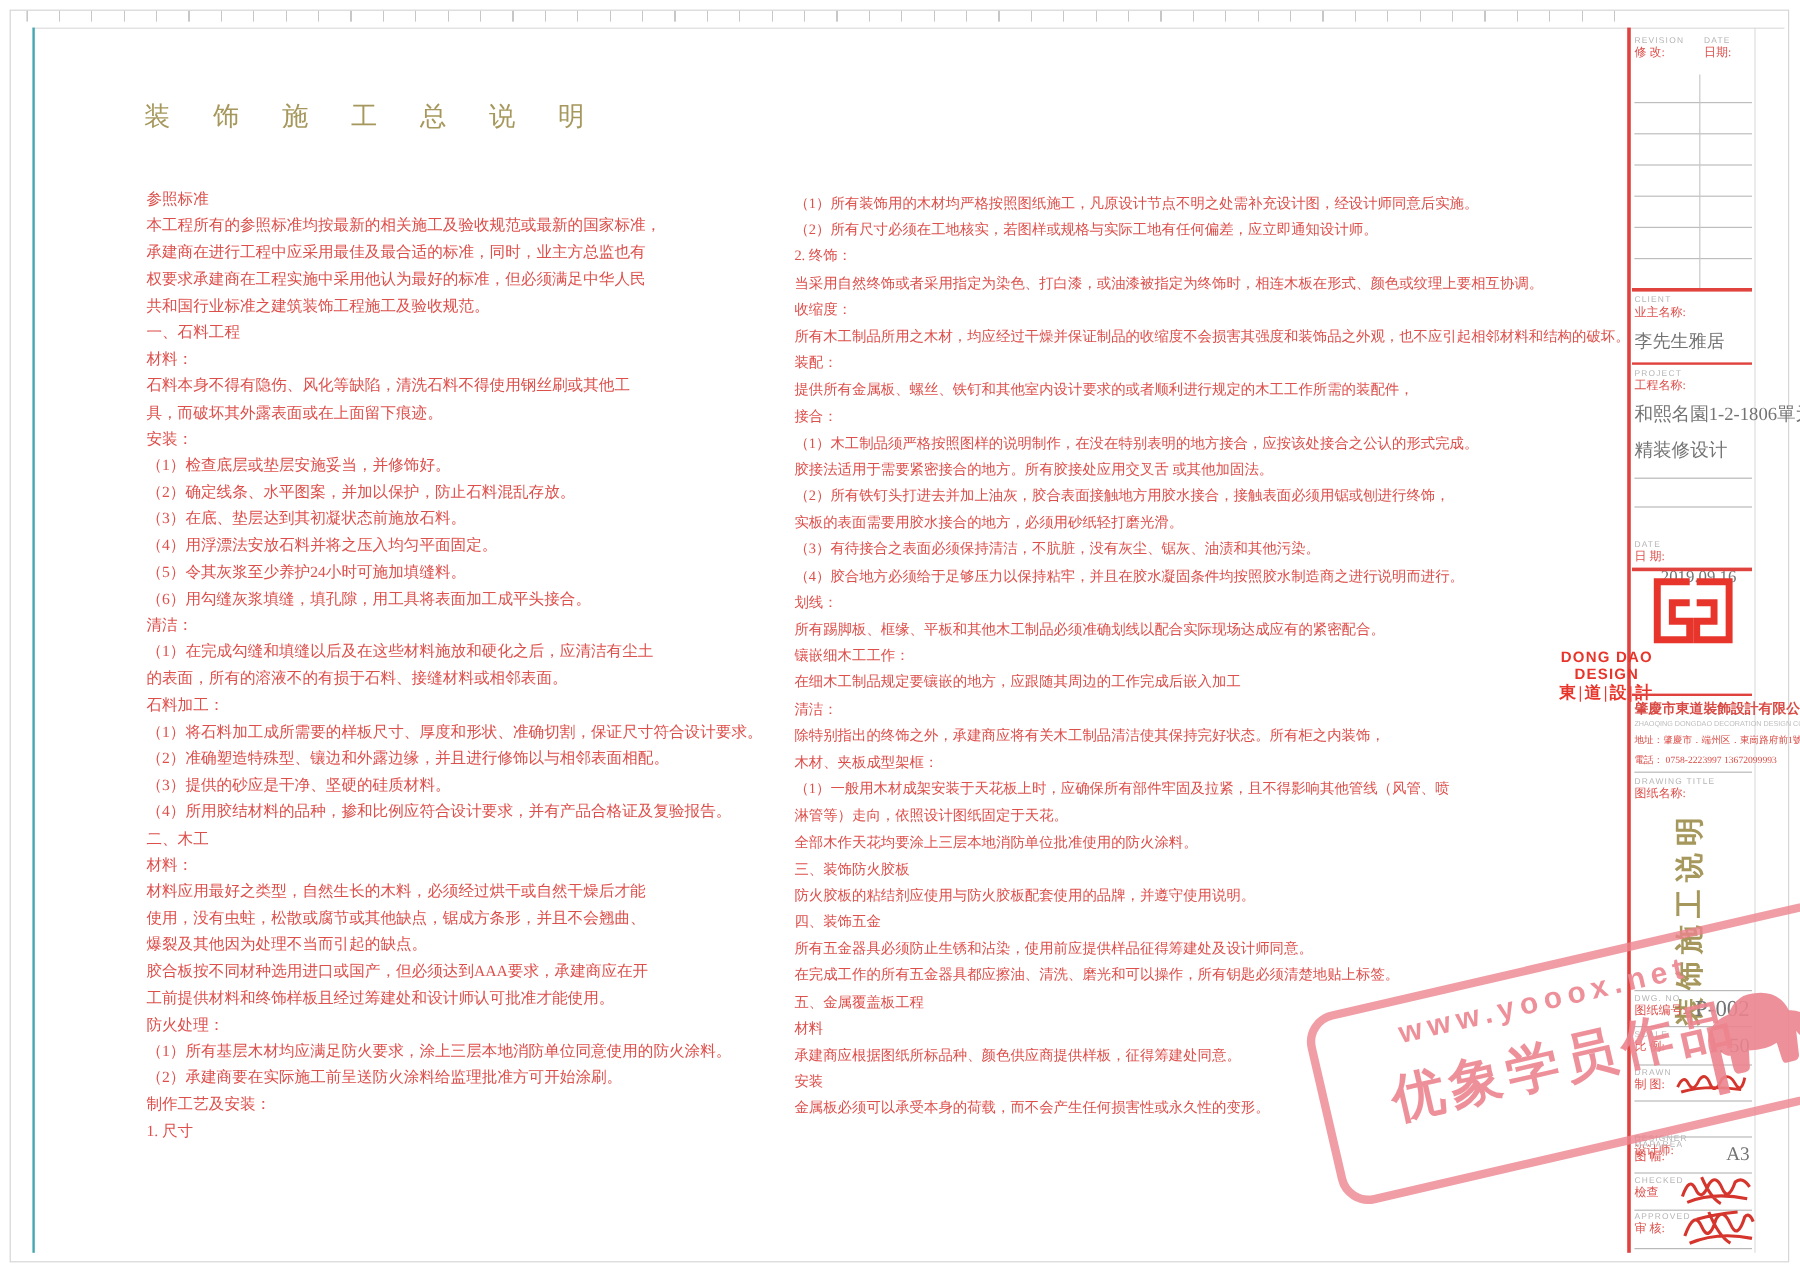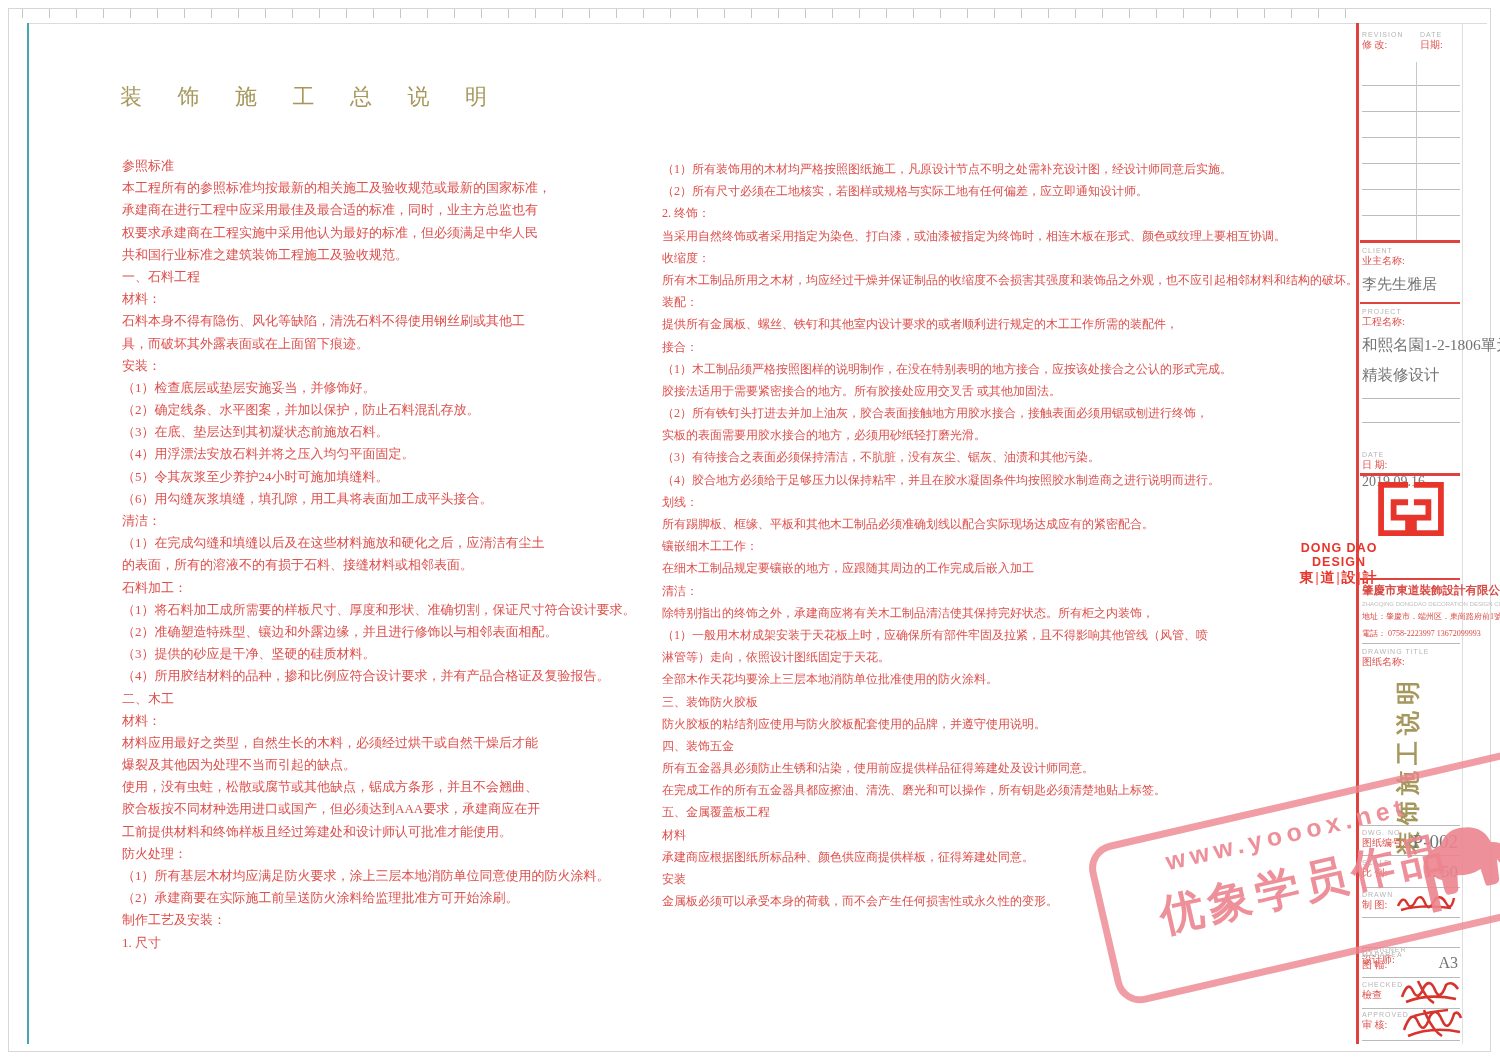--- a/index.html
+++ b/index.html
@@ -91,22 +91,22 @@
     <div>（1）在完成勾缝和填缝以后及在这些材料施放和硬化之后，应清洁有尘土</div>
     <div>的表面，所有的溶液不的有损于石料、接缝材料或相邻表面。</div>
     <div>石料加工：</div>
     <div>（1）将石料加工成所需要的样板尺寸、厚度和形状、准确切割，保证尺寸符合设计要求。</div>
     <div>（2）准确塑造特殊型、镶边和外露边缘，并且进行修饰以与相邻表面相配。</div>
     <div>（3）提供的砂应是干净、坚硬的硅质材料。</div>
     <div>（4）所用胶结材料的品种，掺和比例应符合设计要求，并有产品合格证及复验报告。</div>
     <div>二、木工</div>
     <div>材料：</div>
     <div>材料应用最好之类型，自然生长的木料，必须经过烘干或自然干燥后才能</div>
+    <div>使用，没有虫蛀，松散或腐节或其他缺点，锯成方条形，并且不会翘曲、</div>
     <div>爆裂及其他因为处理不当而引起的缺点。</div>
-    <div>使用，没有虫蛀，松散或腐节或其他缺点，锯成方条形，并且不会翘曲、</div>
     <div>胶合板按不同材种选用进口或国产，但必须达到AAA要求，承建商应在开</div>
     <div>工前提供材料和终饰样板且经过筹建处和设计师认可批准才能使用。</div>
     <div>防火处理：</div>
     <div>（1）所有基层木材均应满足防火要求，涂上三层本地消防单位同意使用的防火涂料。</div>
     <div>（2）承建商要在实际施工前呈送防火涂料给监理批准方可开始涂刷。</div>
     <div>制作工艺及安装：</div>
     <div>1. 尺寸</div>
   </div>
 <div class="abs col col-right">
     <div>（1）所有装饰用的木材均严格按照图纸施工，凡原设计节点不明之处需补充设计图，经设计师同意后实施。</div>
@@ -123,20 +123,21 @@
     <div>（2）所有铁钉头打进去并加上油灰，胶合表面接触地方用胶水接合，接触表面必须用锯或刨进行终饰，</div>
     <div>实板的表面需要用胶水接合的地方，必须用砂纸轻打磨光滑。</div>
     <div>（3）有待接合之表面必须保持清洁，不肮脏，没有灰尘、锯灰、油渍和其他污染。</div>
     <div>（4）胶合地方必须给于足够压力以保持粘牢，并且在胶水凝固条件均按照胶水制造商之进行说明而进行。</div>
     <div>划线：</div>
     <div>所有踢脚板、框缘、平板和其他木工制品必须准确划线以配合实际现场达成应有的紧密配合。</div>
     <div>镶嵌细木工工作：</div>
     <div>在细木工制品规定要镶嵌的地方，应跟随其周边的工作完成后嵌入加工</div>
     <div>清洁：</div>
     <div>除特别指出的终饰之外，承建商应将有关木工制品清洁使其保持完好状态。所有柜之内装饰，</div>
+    <div>木材、夹板成型架框：</div>
     <div>（1）一般用木材成架安装于天花板上时，应确保所有部件牢固及拉紧，且不得影响其他管线（风管、喷</div>
     <div>淋管等）走向，依照设计图纸固定于天花。</div>
     <div>全部木作天花均要涂上三层本地消防单位批准使用的防火涂料。</div>
     <div>三、装饰防火胶板</div>
     <div>防火胶板的粘结剂应使用与防火胶板配套使用的品牌，并遵守使用说明。</div>
     <div>四、装饰五金</div>
     <div>所有五金器具必须防止生锈和沾染，使用前应提供样品征得筹建处及设计师同意。</div>
     <div>在完成工作的所有五金器具都应擦油、清洗、磨光和可以操作，所有钥匙必须清楚地贴上标签。</div>
     <div>五、金属覆盖板工程</div>
     <div>材料</div>
@@ -177,21 +178,21 @@
   <div class="lbl-zh">工程名称:</div>
   <div class="olive" style="font-size:15.5px;margin-top:7px;white-space:nowrap">和熙名園1-2-1806單元</div>
   <div class="olive" style="font-size:15.5px;margin-top:9px">精装修设计</div>
 </div>
 <div class="abs hr-gray" style="top:398px"></div>
 <div class="abs hr-gray" style="top:422px"></div>
 
 <div class="abs tb-sec" style="top:451px">
   <div class="lbl-en">DATE</div>
   <div class="lbl-zh">日 期:</div>
-  <div class="olive" style="font-size:14px;margin-top:3px;">2019.09.16</div>
+  <div class="olive" style="font-size:14px;margin-top:3px;margin-left:22px">2019.09.16</div>
 </div>
 <div class="abs hr-red3" style="top:473px"></div>
 
 <div class="abs" style="left:1374px;top:481px;width:74px;height:56px;color:#e8352b">
   <svg width="74" height="56" viewBox="0 0 76 58">
     <g fill="none" stroke="currentColor" stroke-width="6">
       <path d="M35 4 H7 V54 H35 V38 H20 V22 H35"></path>
       <path d="M41 4 H69 V54 H41 V38 H56 V22 H41"></path>
     </g>
   </svg>

